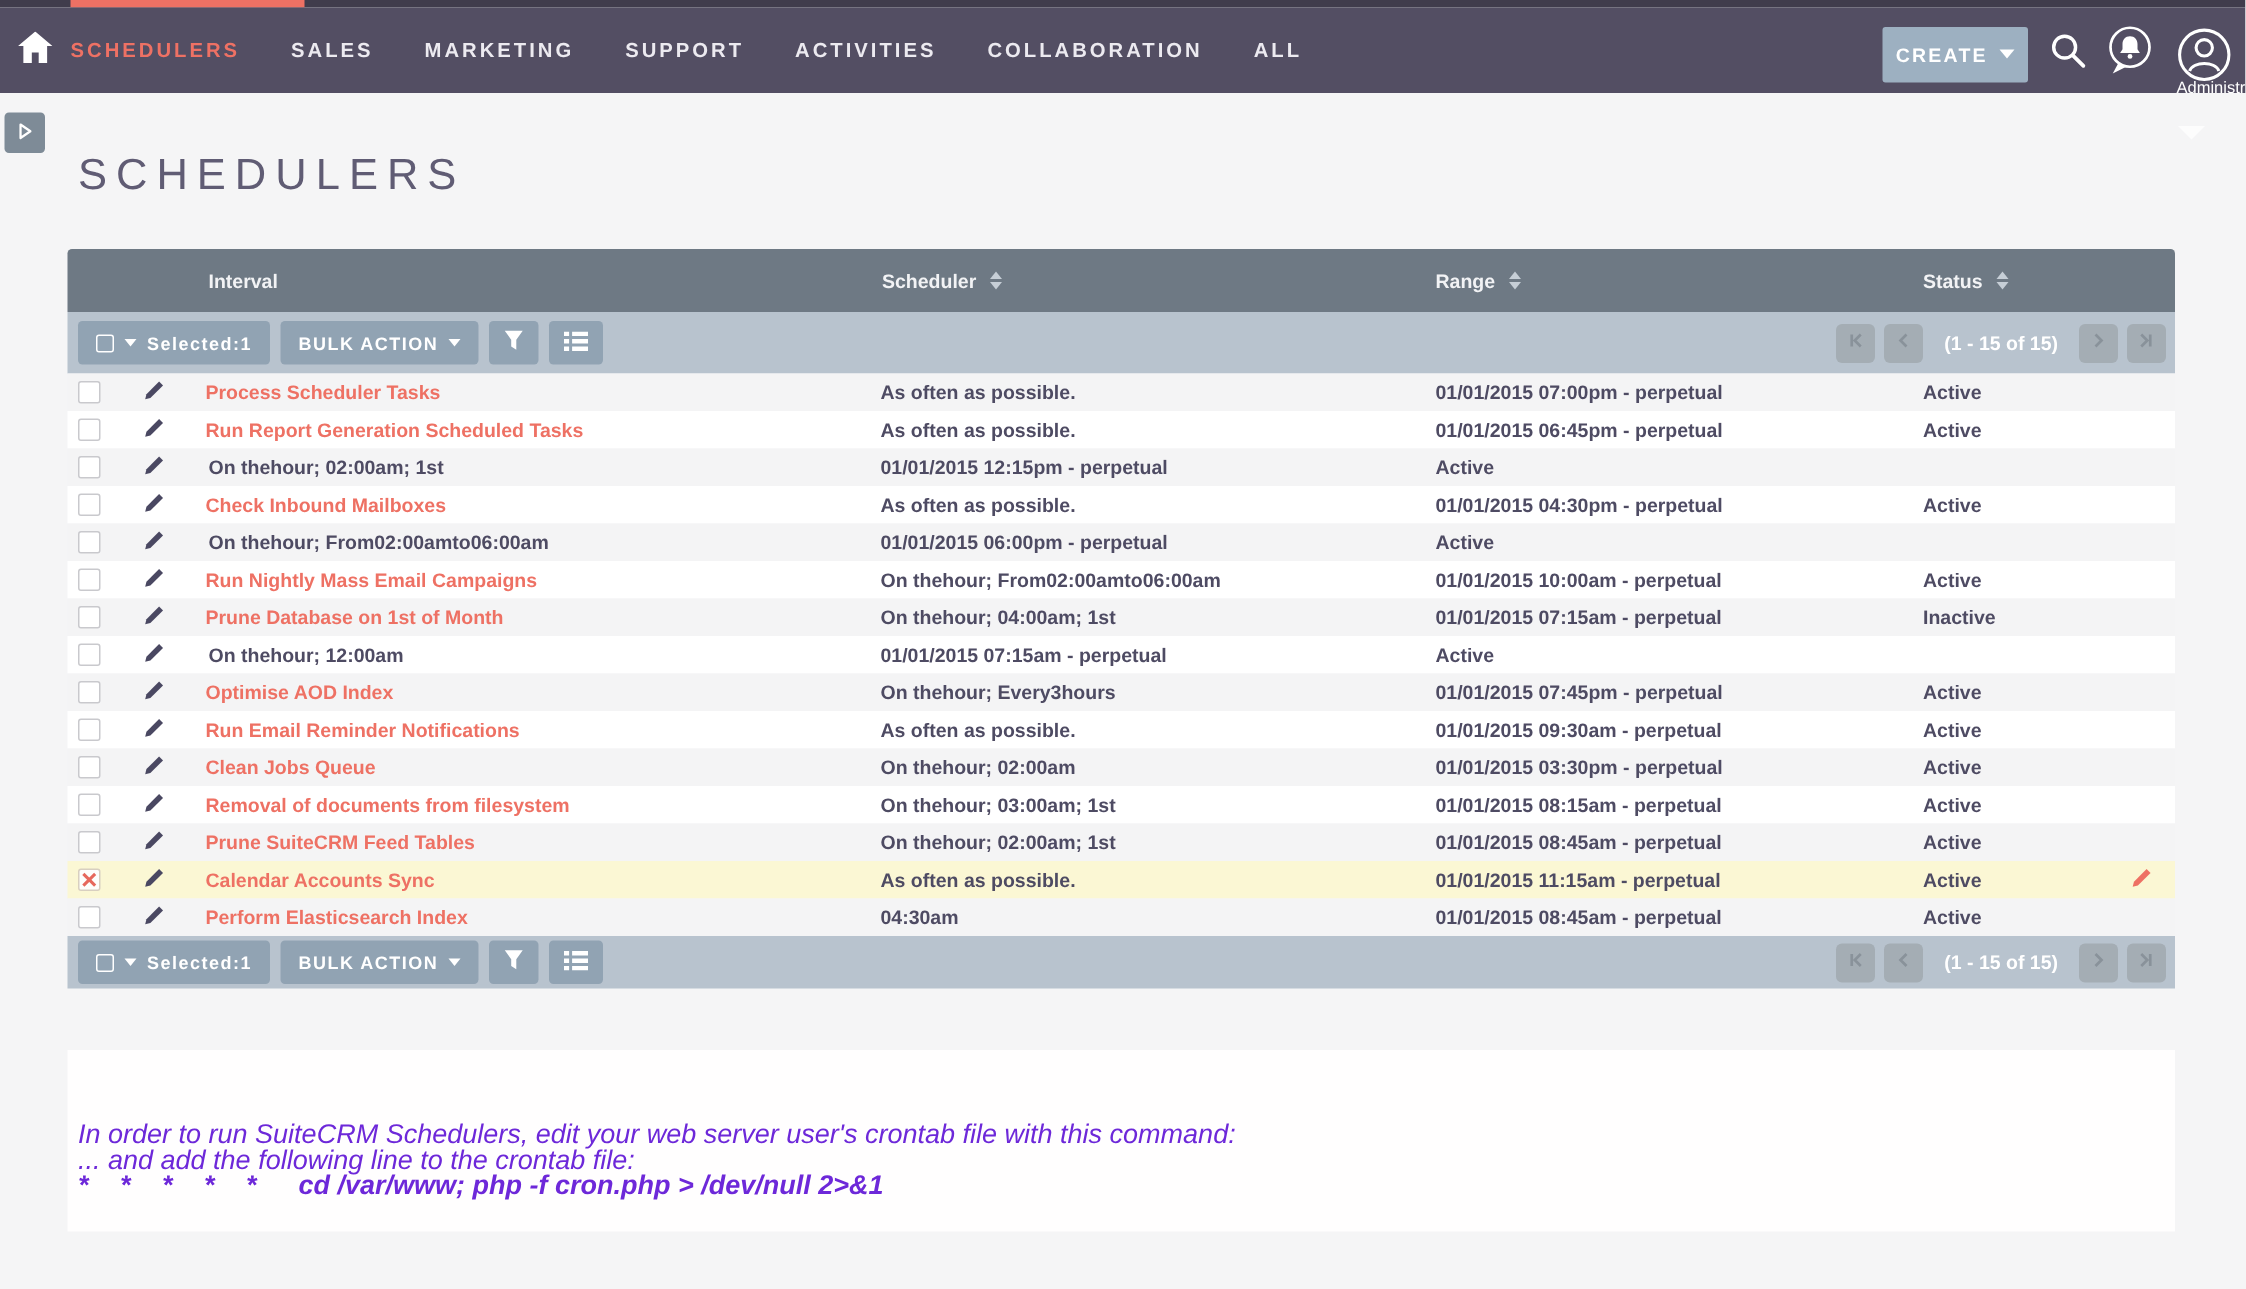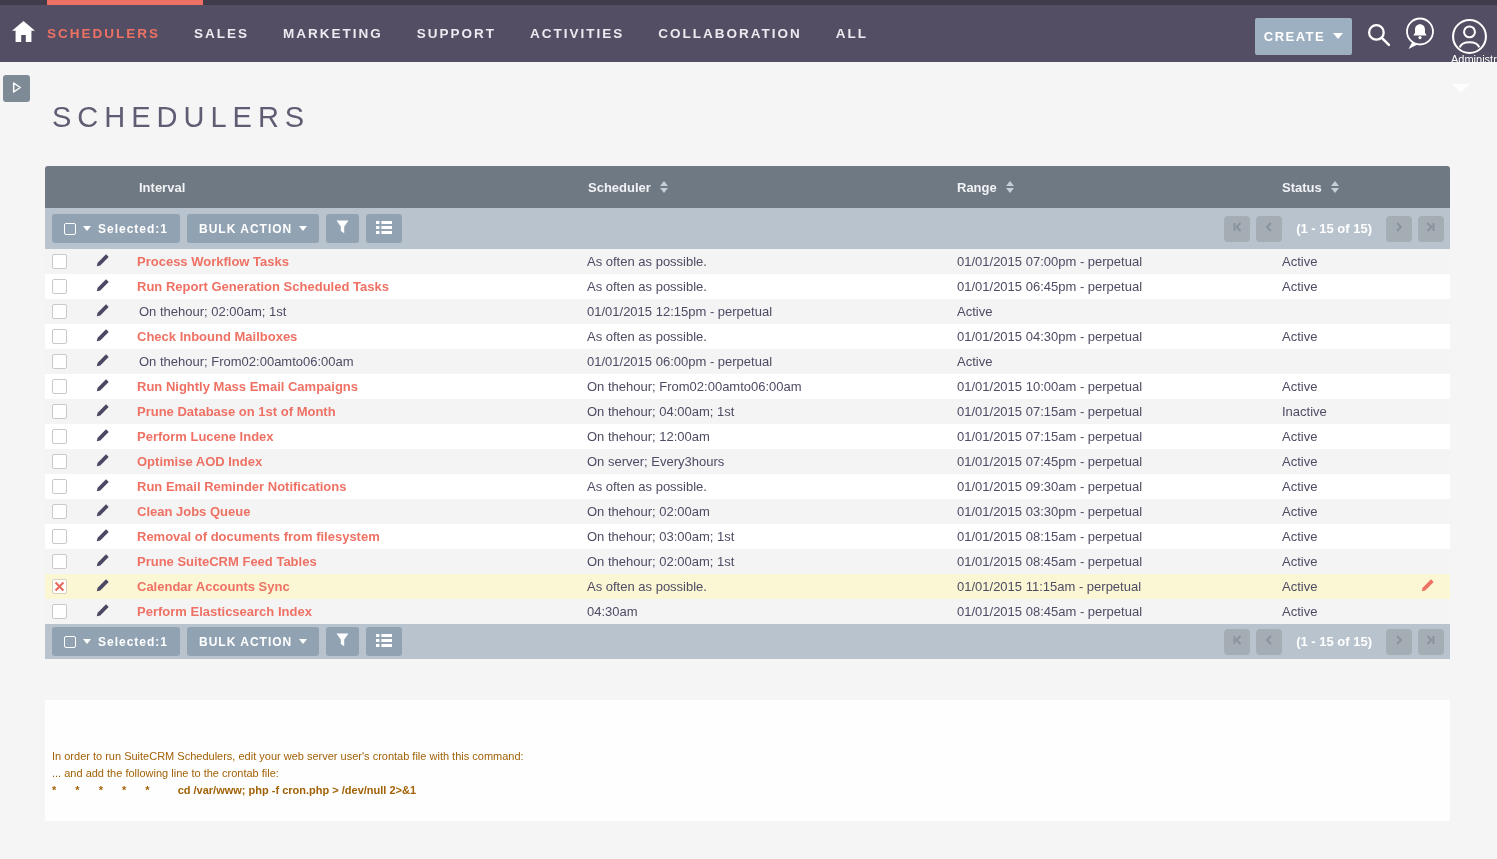--- a/index.html
+++ b/index.html
@@ -102,27 +102,28 @@
   .row-cb {
     width:15px; height:15px; background:#fff; border:1px solid #c9c9cd; border-radius:2px;
     display:flex; align-items:center; justify-content:center; cursor:pointer;
   }
   .lv-row.selected .row-cb { background:#fdfdfb; border-color:#d8cfc0; }
   .cell-pencil { padding-left:5px; display:flex; }
   .cell-pencil svg { cursor:pointer; }
   .cell-name a {
     color:#ee7164; font-weight:700; text-decoration:none; cursor:pointer; white-space:nowrap;
   }
-  .cell-text { font-weight:400; color:#4e4b63; padding-left:2px; white-space:nowrap; }
+  .cell-text { font-weight:700; color:#4e4b63; padding-left:2px; white-space:nowrap; }
   .cell-rowedit { display:flex; justify-content:center; }
   
   .help-panel {
     position:absolute; left:45px; top:700px; width:1405px; height:121px;
-    background:#fffefe; padding:48px 10px 0 7px; font-size:11px; color:#a16207;
+    background:#fffefe; padding:48px 10px 0 7px; font-size:18px; color:#6d28d9;
     line-height:17px;
+    font-style:italic;
   }
   .help-panel .bold { font-weight:700; }
   .stars { font-weight:700; word-spacing:12px; letter-spacing:2px; }
   .cmd { font-weight:700; margin-left:26px; }
 </style>
 </head>
 <body>
 
 <div class="topstrip">
   <div class="topstrip-accent"></div>
@@ -283,21 +284,21 @@
   <div id="rows">
       <div class="lv-row">
         <div class="cell-cb">
           <span class="row-cb"></span>
         </div>
         <div class="cell-pencil">
           <span><svg width="15" height="15" viewBox="0 0 16 16">
               <path d="M11.8 1.4 L14.6 4.2 L5.6 13.2 L1.9 14.1 L2.8 10.4 Z" fill="#4a4862"></path>
             </svg></span>
         </div>
-        <div class="cell-name"><a>Process Workflow Tasks</a></div>
+        <div class="cell-name"><a>Process Scheduler Tasks</a></div>
         <div class="cell-text">As often as possible.</div>
         <div class="cell-text">01/01/2015 07:00pm - perpetual</div>
         <div class="cell-text">Active</div>
         <div class="cell-rowedit"></div>
       </div>
       <div class="lv-row">
         <div class="cell-cb">
           <span class="row-cb"></span>
         </div>
         <div class="cell-pencil">
@@ -386,37 +387,36 @@
       </div>
       <div class="lv-row">
         <div class="cell-cb">
           <span class="row-cb"></span>
         </div>
         <div class="cell-pencil">
           <span><svg width="15" height="15" viewBox="0 0 16 16">
               <path d="M11.8 1.4 L14.6 4.2 L5.6 13.2 L1.9 14.1 L2.8 10.4 Z" fill="#4a4862"></path>
             </svg></span>
         </div>
-        <div class="cell-name"><a>Perform Lucene Index</a></div>
         <div class="cell-text">On thehour; 12:00am</div>
         <div class="cell-text">01/01/2015 07:15am - perpetual</div>
         <div class="cell-text">Active</div>
         <div class="cell-rowedit"></div>
       </div>
       <div class="lv-row">
         <div class="cell-cb">
           <span class="row-cb"></span>
         </div>
         <div class="cell-pencil">
           <span><svg width="15" height="15" viewBox="0 0 16 16">
               <path d="M11.8 1.4 L14.6 4.2 L5.6 13.2 L1.9 14.1 L2.8 10.4 Z" fill="#4a4862"></path>
             </svg></span>
         </div>
         <div class="cell-name"><a>Optimise AOD Index</a></div>
-        <div class="cell-text">On server; Every3hours</div>
+        <div class="cell-text">On thehour; Every3hours</div>
         <div class="cell-text">01/01/2015 07:45pm - perpetual</div>
         <div class="cell-text">Active</div>
         <div class="cell-rowedit"></div>
       </div>
       <div class="lv-row">
         <div class="cell-cb">
           <span class="row-cb"></span>
         </div>
         <div class="cell-pencil">
           <span><svg width="15" height="15" viewBox="0 0 16 16">

